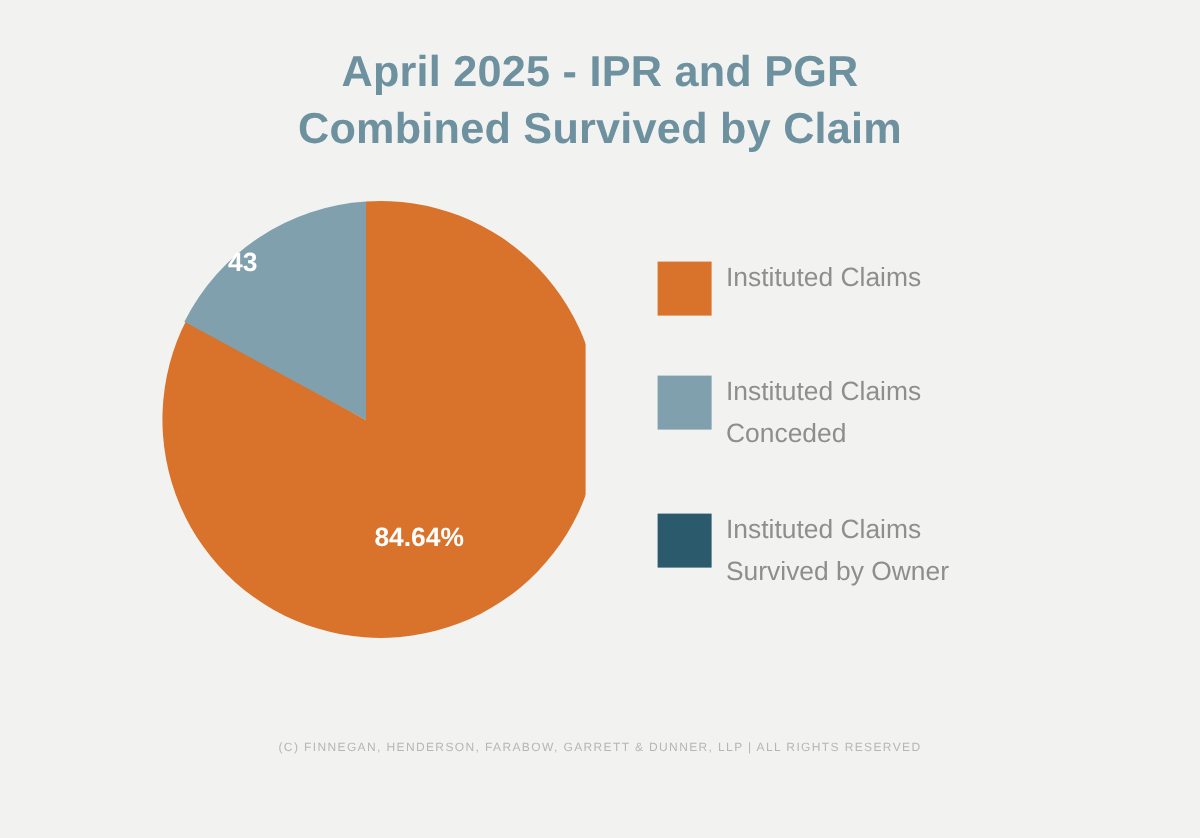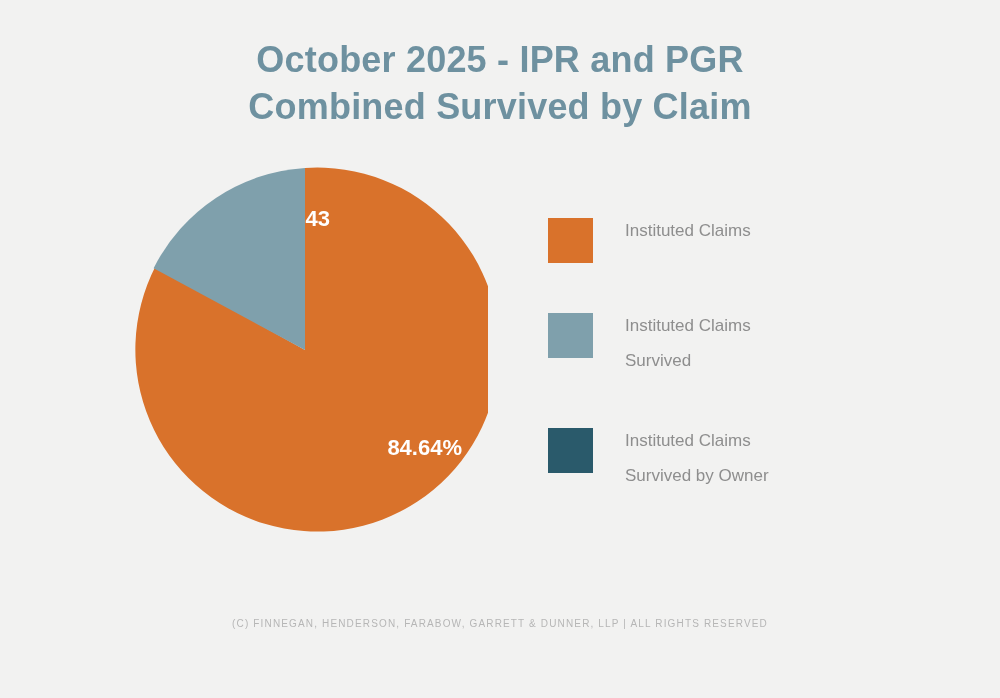--- a/index.html
+++ b/index.html
@@ -41,21 +41,21 @@
     height: 366px;
   }
   .pie-svg {
     display: block;
     width: 366px;
     height: 366px;
   }
 
   .slice-label {
     position: absolute;
-    text-align: right;
+    text-align: left;
     color: #ffffff;
     font-size: 22px;
     font-weight: bold;
     line-height: 29px;
     white-space: nowrap;
   }
   .slice-label .val { display: block; }
   .slice-label .pct { display: block; }
 
   .label-survived {
@@ -81,23 +81,23 @@
     align-items: flex-start;
     margin-bottom: 45px;
   }
   .legend-swatch {
     width: 45px;
     height: 45px;
     flex: 0 0 45px;
     margin-top: 5px;
   }
   .legend-text {
-    margin-left: 32px;
+    margin-left: 12px;
     color: #8e8e8e;
-    font-size: 17px;
+    font-size: 22px;
     line-height: 35px;
     font-weight: normal;
   }
   .legend-text .l1 { display: block; }
   .legend-text .l2 { display: block; }
 
   
   .footer {
     position: absolute;
     top: 618px;
@@ -107,21 +107,21 @@
     color: #b6b6b6;
     font-size: 10px;
     letter-spacing: 1.15px;
     white-space: nowrap;
   }
 </style>
 </head>
 <body style="background: rgb(242, 242, 241);">
 
 <div class="chart-title">
-  <span class="line">October 2025 - IPR and PGR</span>
+  <span class="line">April 2025 - IPR and PGR</span>
   <span class="line">Combined Survived by Claim</span>
 </div>
 
 <div class="pie-wrap">
   <svg class="pie-svg" viewBox="0 0 366 366">
 
     <path id="slice-cancelled" d="M 183 183 L 183 1 A 182 182 0 1 1 33.37 99.60 Z" fill="#d9722b"></path>
 
     <path id="slice-survived" d="M 183 183 L 31.64 101.19 A 182 182 0 0 1 183 1 Z" fill="#7fa0ac"></path>
   </svg>
@@ -141,21 +141,21 @@
     <div class="legend-swatch" id="swatch-0" style="background: rgb(217, 114, 43);"></div>
     <div class="legend-text">
       <span class="l1">Instituted Claims</span>
     </div>
   </div>
 
   <div class="legend-item">
     <div class="legend-swatch" id="swatch-1" style="background: rgb(127, 160, 172);"></div>
     <div class="legend-text">
       <span class="l1">Instituted Claims</span>
-      <span class="l2">Survived</span>
+      <span class="l2">Conceded</span>
     </div>
   </div>
 
   <div class="legend-item">
     <div class="legend-swatch" id="swatch-2" style="background: rgb(42, 90, 107);"></div>
     <div class="legend-text">
       <span class="l1">Instituted Claims</span>
       <span class="l2">Survived by Owner</span>
     </div>
   </div>

